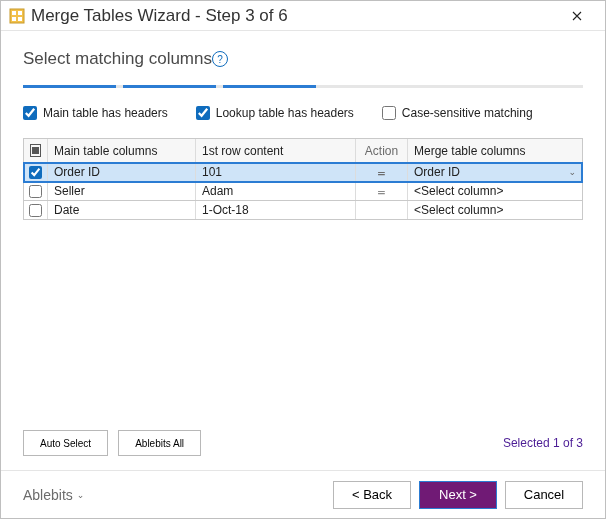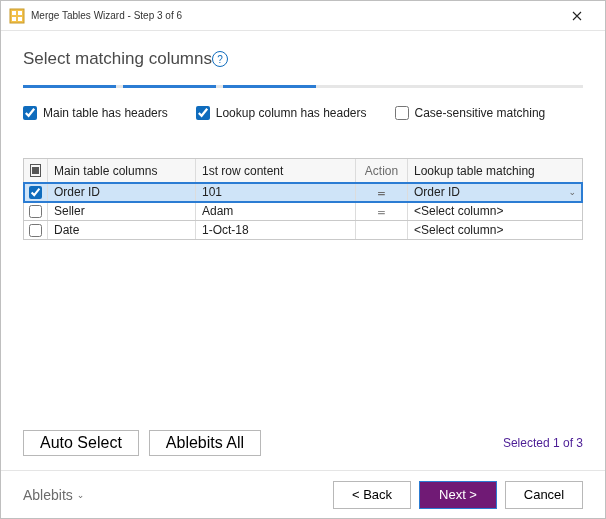--- a/index.html
+++ b/index.html
@@ -1,49 +1,49 @@
 <!DOCTYPE html>
 <html><head>
 <meta charset="utf-8">
 <style>
   * { box-sizing: border-box; }
   html, body { margin: 0; padding: 0; font-family: "Segoe UI", Arial, sans-serif; font-size: 12px; color: #222; }
   .window { width: 606px; height: 519px; background: #fff; border: 1px solid #bfbfbf; display: flex; flex-direction: column; position: relative; }
   .titlebar { height: 30px; display: flex; align-items: center; padding: 0 8px; border-bottom: 1px solid #e5e5e5; }
   .titlebar .app-icon { width: 16px; height: 16px; margin-right: 6px; }
-  .titlebar .title { flex: 1; font-size: 10px; color: #333; }
+  .titlebar .title { flex: 1; font-size: 17px; color: #333; }
   .titlebar .close { width: 40px; height: 30px; display: flex; align-items: center; justify-content: center; cursor: pointer; }
   .content { flex: 1; padding: 18px 22px 14px 22px; display: flex; flex-direction: column; }
   .heading { font-size: 17px; color: #4a4a4a; font-weight: 400; display: flex; align-items: center; margin-bottom: 6px; }
   .help-badge { width: 16px; height: 16px; border: 1px solid #0f6cbd; color: #0f6cbd; border-radius: 50%; font-size: 10px; display: inline-flex; align-items: center; justify-content: center; cursor: pointer; }
   .progress { height: 3px; background: #e6e6e6; margin: 10px 0 18px 0; position: relative; }
   .progress .seg { position: absolute; top: 0; height: 3px; background: #2b7cd3; }
   .checkrow { display: flex; align-items: flex-start; gap: 28px; margin-bottom: 18px; flex-wrap: wrap; }
   .check { display: flex; align-items: center; gap: 6px; cursor: pointer; }
   .check input { width: 14px; height: 14px; margin: 0; accent-color: #0f6cbd; }
   .check label { cursor: pointer; }
-  .grid { border: 1px solid #c9c9c9; border-bottom: none; width: 560px; margin-top: 20px; }
+  .grid { border: 1px solid #c9c9c9; border-bottom: none; width: 560px; }
   .ghead { display: flex; background: #f7f7f7; border-bottom: 1px solid #c9c9c9; height: 24px; align-items: stretch; }
   .ghead > div, .grow > div { border-right: 1px solid #dcdcdc; padding: 4px 6px; display: flex; align-items: center; }
   .ghead > div:last-child, .grow > div:last-child { border-right: none; }
   .c-chk { width: 24px; justify-content: center; padding: 0; }
   .c-col1 { width: 148px; }
   .c-col2 { width: 160px; }
   .c-act { width: 52px; justify-content: center; color: #6b6b6b; }
   .c-col3 { flex: 1; position: relative; }
   .grow { display: flex; border-bottom: 1px solid #c9c9c9; height: 19px; background: #fff; }
   .grow.selected { background: #cfe4f8; }
   .grow.selected.focus { outline: 2px solid #2b7cd3; outline-offset: -1px; background: #cfe4f8; }
   .c-chk input { width: 13px; height: 13px; margin: 0; accent-color: #0f6cbd; }
   .eq { font-family: Consolas, monospace; font-size: 13px; }
   .muted { color: #8a8a8a; }
   .caret { position: absolute; right: 6px; color: #666; font-size: 9px; }
   .head-chk { width: 13px; height: 13px; border: 1px solid #555; display: flex; align-items: center; justify-content: center; }
   .head-chk::after { content: ""; width: 7px; height: 7px; background: #555; }
-  .btn-small { height: 26px; padding: 0 16px; background: #fff; border: 1px solid #b8b8b8; cursor: pointer; font-family: inherit; font-size: 16px; }
+  .btn-small { height: 26px; padding: 0 16px; background: #fff; border: 1px solid #b8b8b8; cursor: pointer; font-family: inherit; font-size: 10px; }
   .btn-row { display: flex; gap: 10px; align-items: center; margin-top: auto; padding-top: 12px; }
   .status { margin-left: auto; color: #4c1d95; }
   .footer { border-top: 1px solid #e5e5e5; height: 48px; display: flex; align-items: center; padding: 12px 22px; gap: 8px; }
   .brand { color: #6b6b6b; font-size: 14px; display: flex; align-items: center; gap: 4px; cursor: pointer; }
   .nav-btn { height: 28px; min-width: 78px; padding: 0 14px; border: 1px solid #b8b8b8; background: #fff; cursor: pointer; font-family: inherit; font-size: 13px; }
   .nav-btn.primary { background: #701a75; color: #fff; border-color: #2b7cd3; }
   .spacer { flex: 1; }
 </style>
 </head>
 <body>
@@ -79,37 +79,37 @@
       <div class="seg" style="left:200px; width:93px"></div>
     </div>
 
     <div class="checkrow">
       <div class="check">
         <input type="checkbox" id="cb1" checked="" style="">
         <label for="cb1">Main table has headers</label>
       </div>
       <div class="check">
         <input type="checkbox" id="cb2" checked="" style="">
-        <label for="cb2">Lookup column has headers</label>
+        <label for="cb2">Lookup table has headers</label>
       </div>
       <div class="check">
         <input type="checkbox" id="cb3" style="">
         <label for="cb3">Case-sensitive matching</label>
       </div>
     </div>
 
     <div class="grid">
       <div class="ghead">
         <div class="c-chk">
             <span class="head-chk"></span>
           </div>
         <div class="c-col1">Main table columns</div>
         <div class="c-col2">1st row content</div>
         <div class="c-act">Action</div>
-        <div class="c-col3">Lookup table matching</div>
+        <div class="c-col3">Merge table columns</div>
       </div>
       <div id="grid-body">
           <div class="grow selected focus">
             <div class="c-chk">
               <input type="checkbox" checked="" style="">
             </div>
             <div class="c-col1">Order ID</div>
             <div class="c-col2">101</div>
             <div class="c-act">
               <span class="eq">=</span>

